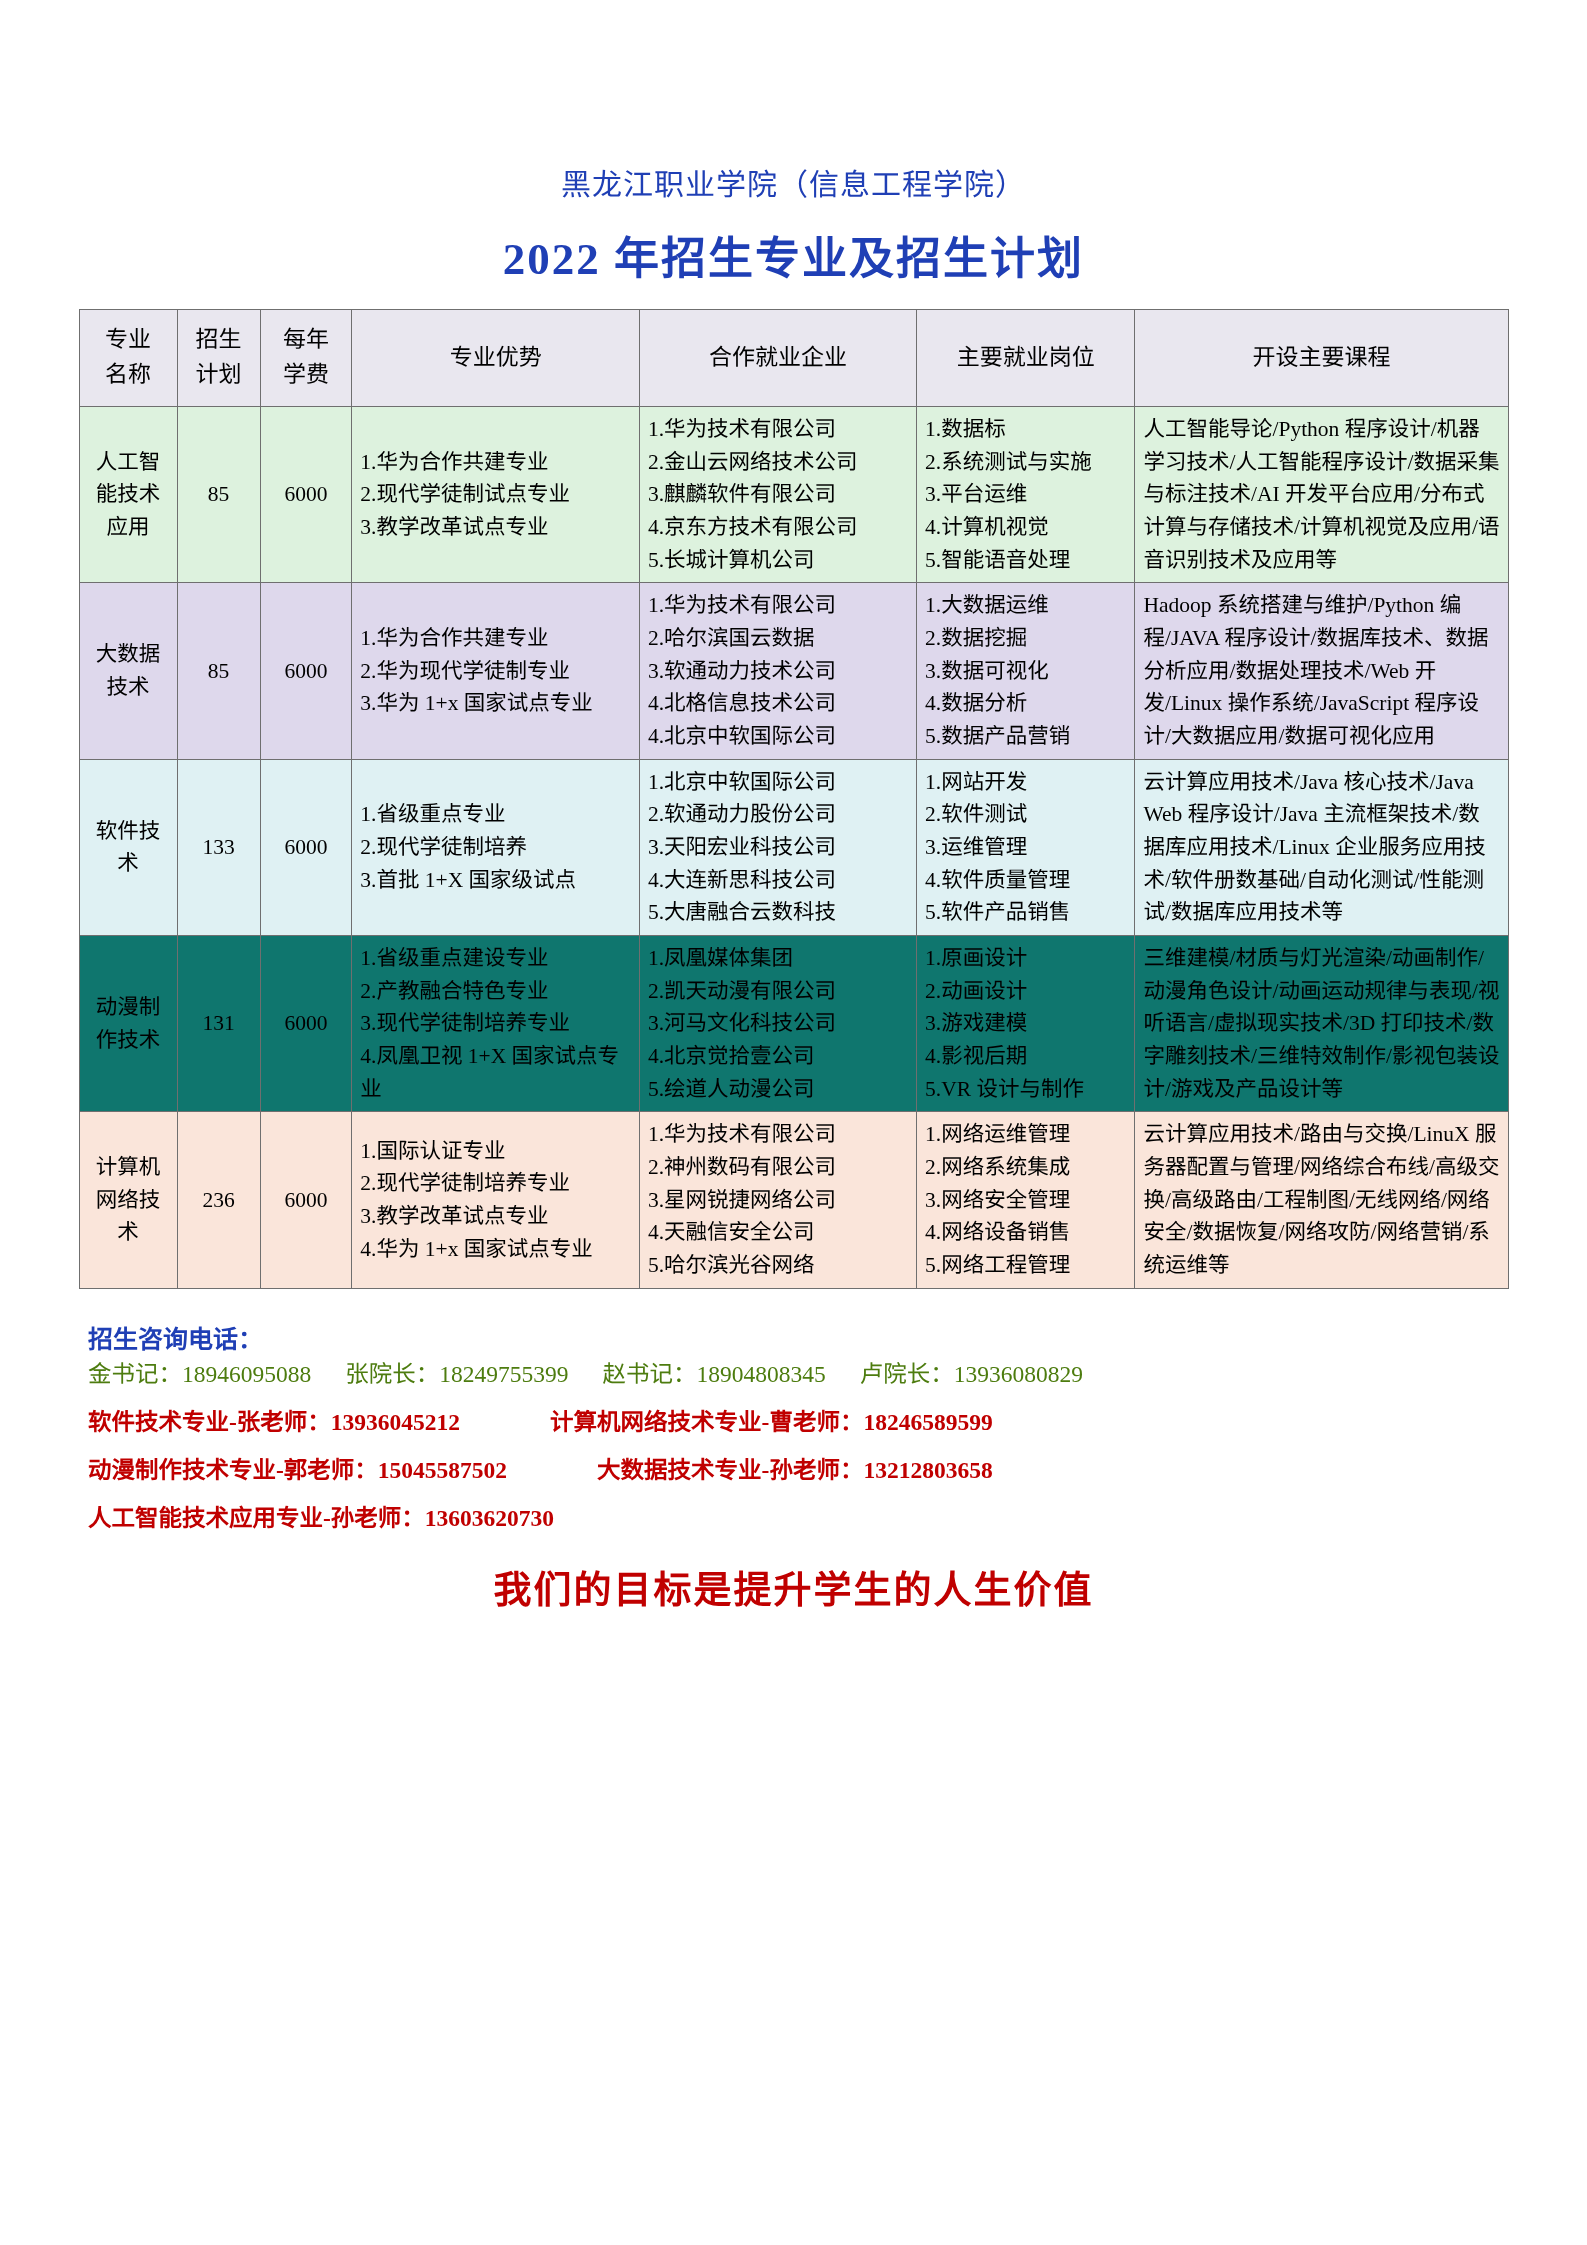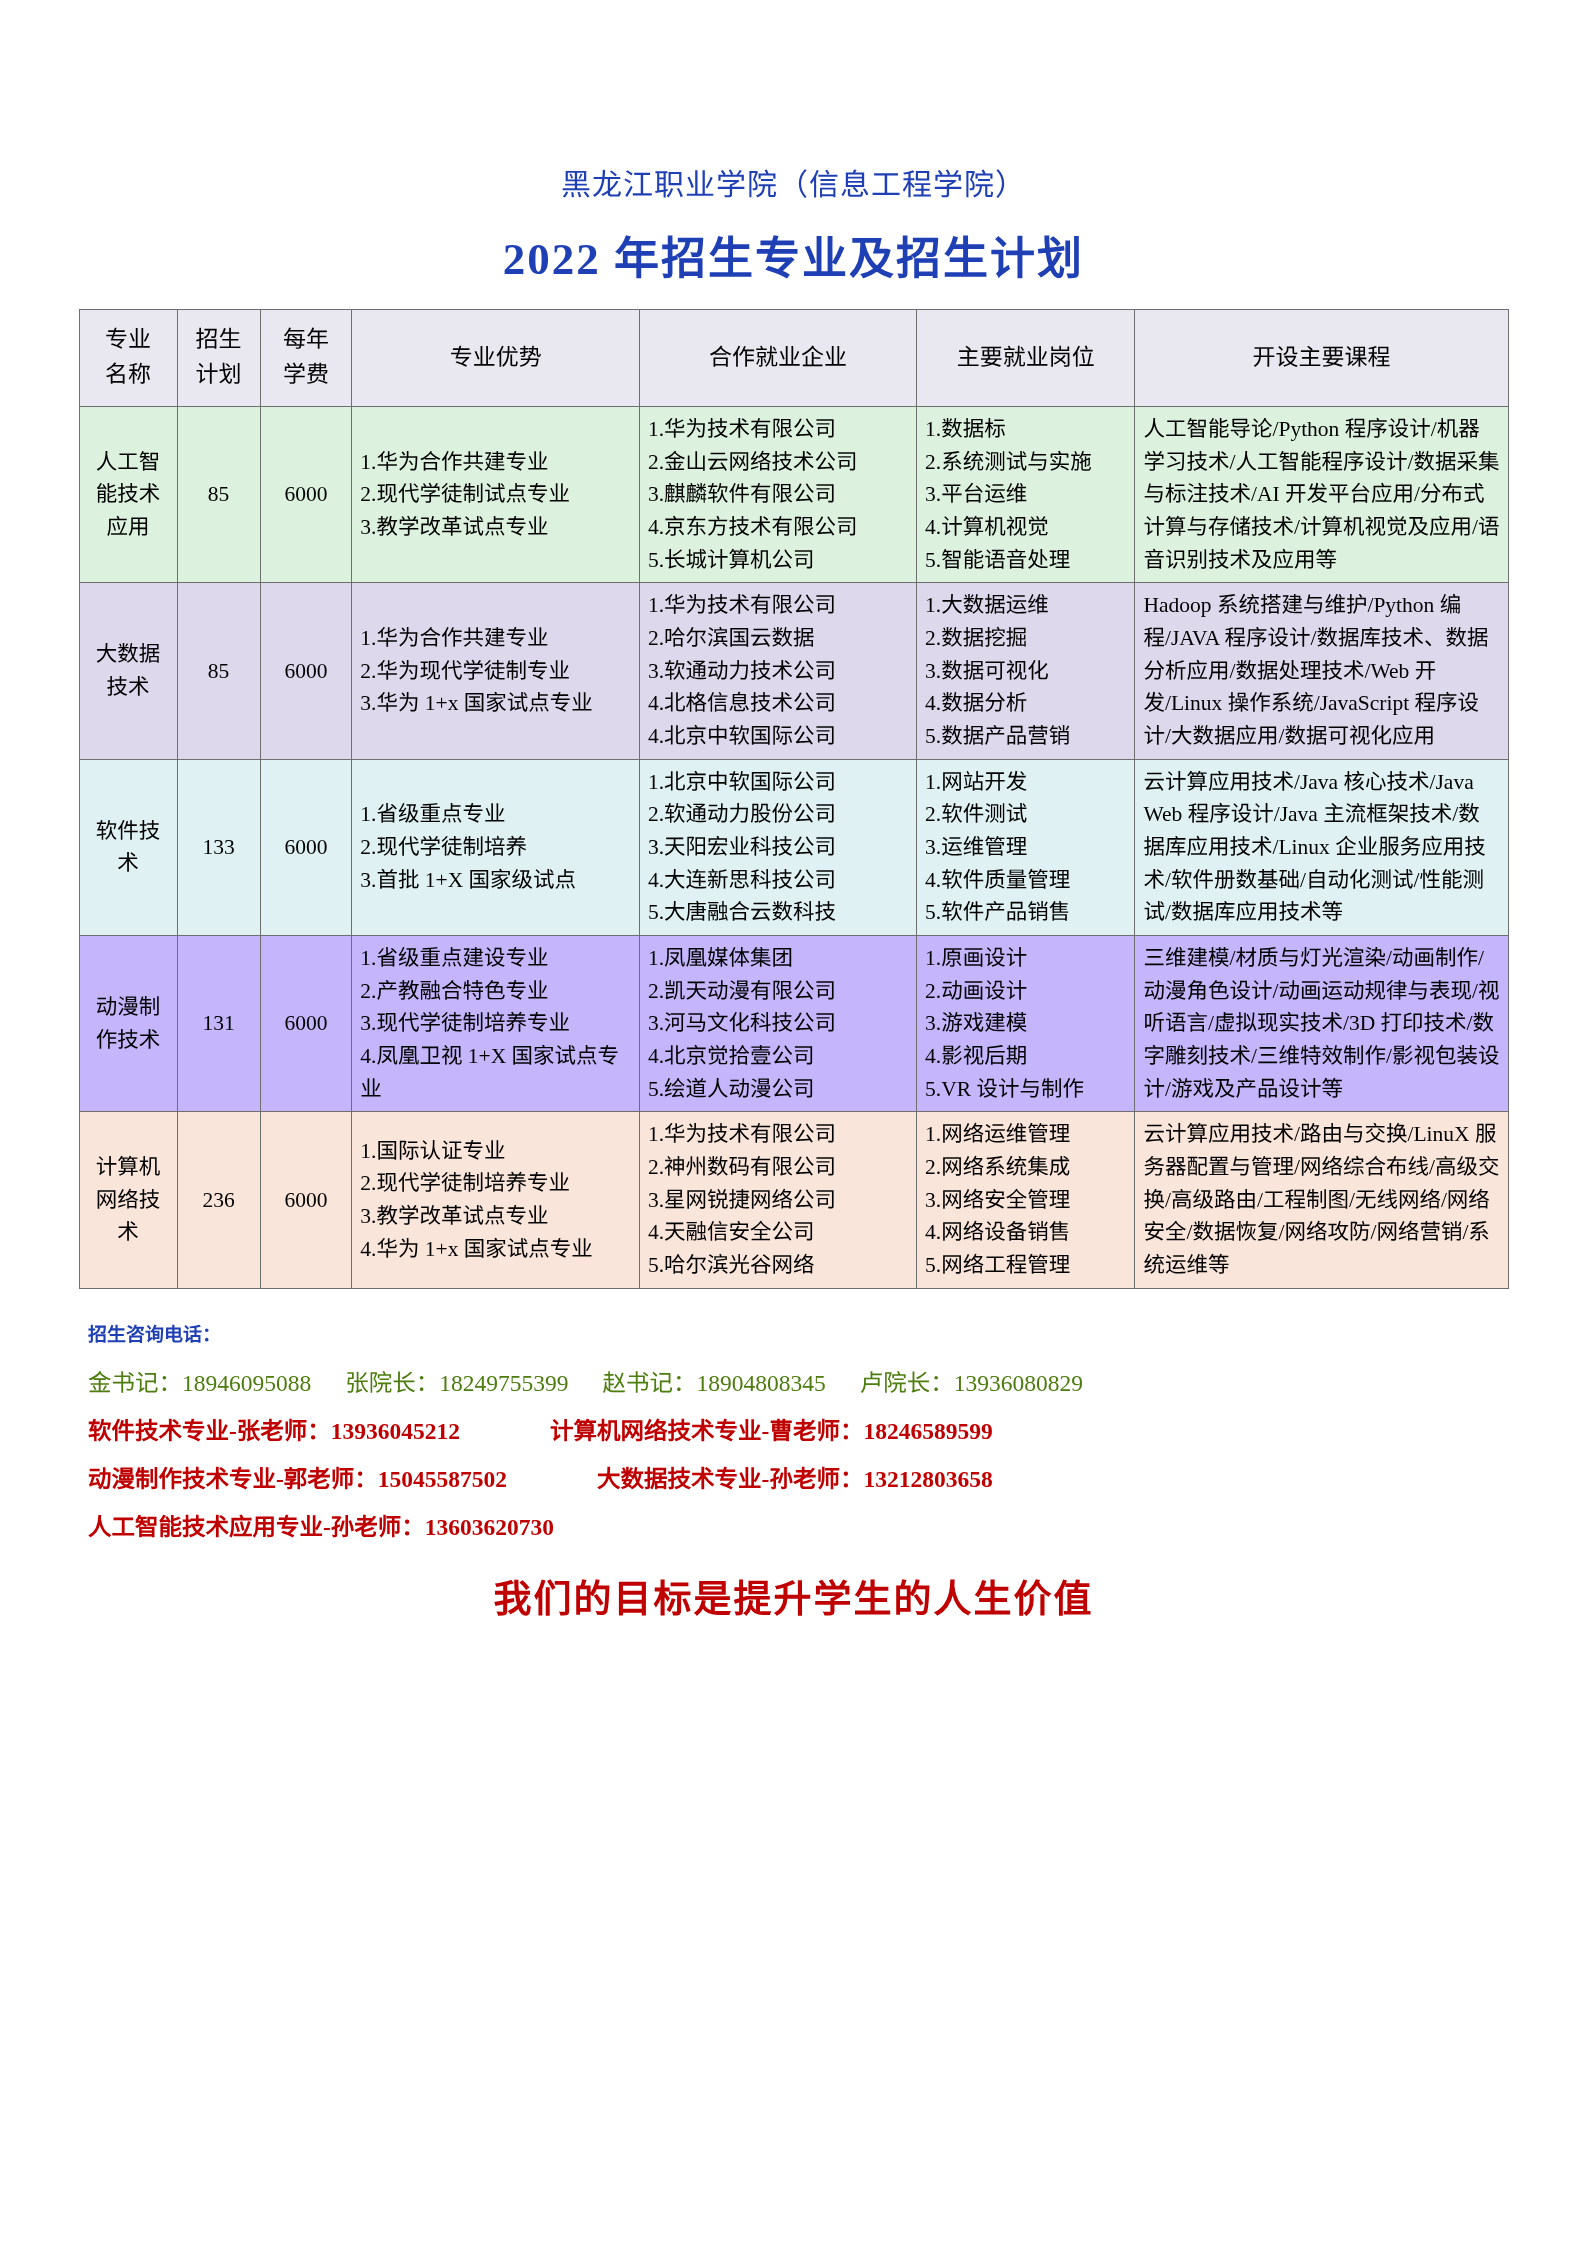--- a/index.html
+++ b/index.html
@@ -78,31 +78,30 @@
     text-align: left;
   }
   td.c-course {
     text-align: left;
     line-height: 1.5;
   }
 
   tr.row-ai  td { background: #ddf2de; }
   tr.row-bd  td { background: #ded8ec; }
   tr.row-sw  td { background: #dff1f3; }
-  tr.row-an  td { background: #c4b5fd; }
+  tr.row-an  td { background: #0f766e; }
   tr.row-net td { background: #fae5da; }
 
   .contacts {
     margin: 30px 0 0 10px;
   }
   .contacts .head {
     color: #1f3fb5;
     font-weight: bold;
-    font-size: 19px;
-    margin-bottom: 18px;
+    font-size: 25px;
   }
   .contacts .line {
     font-size: 23.5px;
     margin-bottom: 14px;
     color: #4d7c0f;
   }
   .contacts .line.red {
     color: #c00000;
     font-weight: bold;
   }

